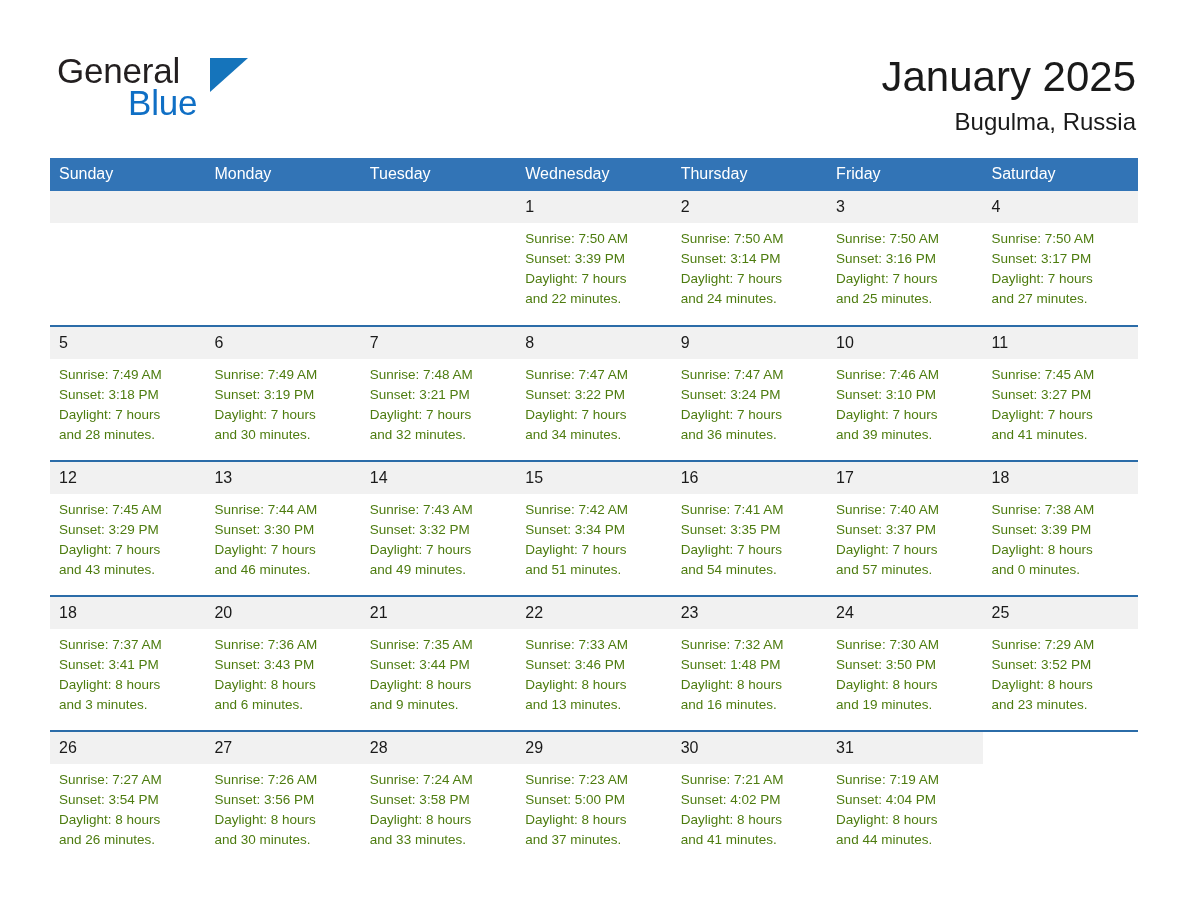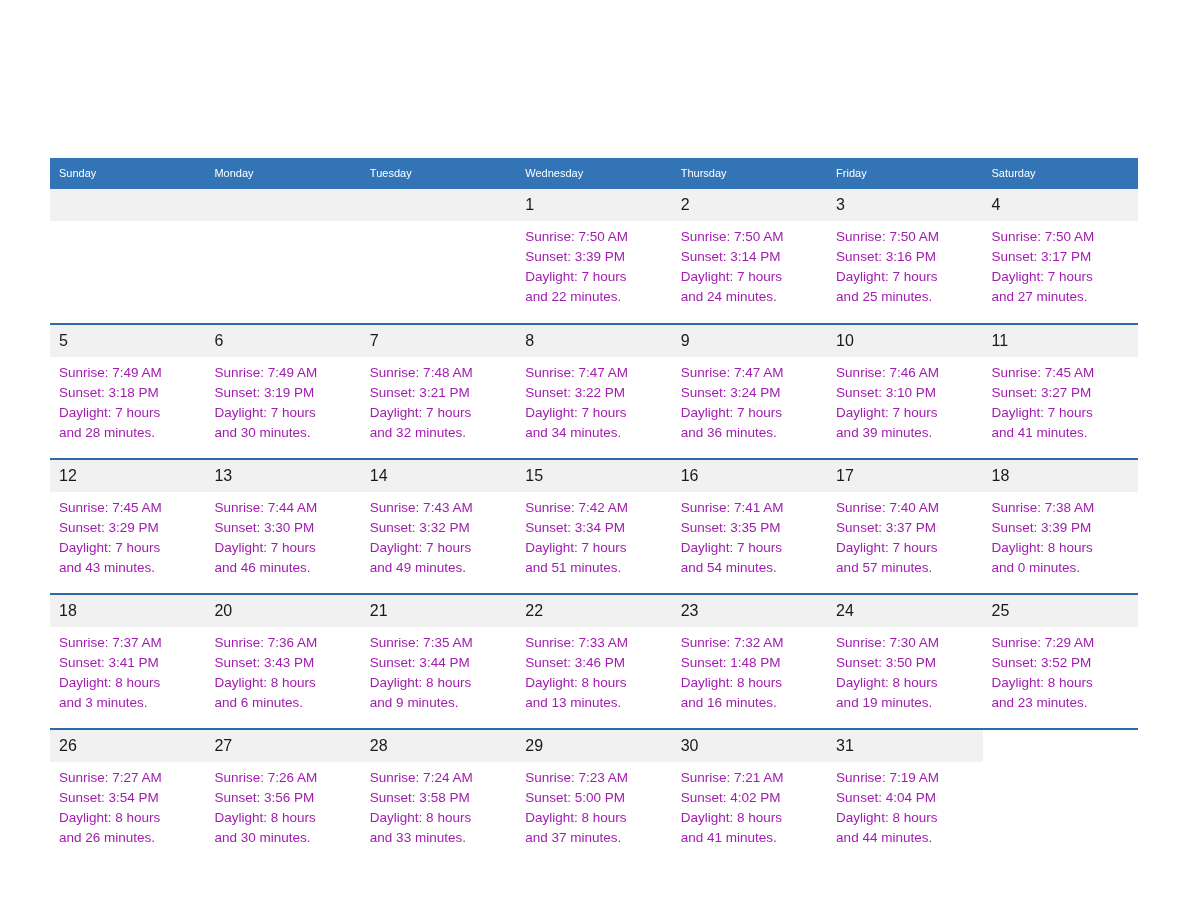--- a/index.html
+++ b/index.html
@@ -94,21 +94,21 @@
     top: 158px;
     width: 1088px;
     border-collapse: collapse;
     table-layout: fixed;
   }
   .calendar col { width: 155.43px; }
 
   thead th {
     background: #3274b6;
     color: #ffffff;
-    font-size: 11px;
+    font-size: 16px;
     font-weight: normal;
     text-align: left;
     padding: 7px 0 8px 9px;
     height: 16px;
     box-sizing: content-box;
     border: 0;
   }
 
   tbody tr { height: 135px; }
   tbody td {
@@ -130,31 +130,45 @@
     padding: 6px 0 7px 9px;
     min-height: 19px;
   }
   .daynum.empty {
     color: transparent;
   }
   .cell-body {
     padding: 6px 8px 0 9px;
     font-size: 13.5px;
     line-height: 20px;
-    color: #a21caf;
+    color: #4d7c0f;
   }
   .cell-body div { white-space: nowrap; }
   .cell-blank .daynum { background: #f1f1f1; }
   .cell-void .daynum { background: transparent; }
 </style>
 </head>
 <body>
 
 <div class="page">
 
+  <div class="header">
+
+    <div class="logo">
+      <span class="logo-row1">General</span>
+      <span class="logo-tri"></span>
+      <span class="logo-row2">Blue</span>
+    </div>
+
+    <div class="title-block">
+      <div class="month-title">January 2025</div>
+      <div class="location-title">Bugulma, Russia</div>
+    </div>
+
+  </div>
 
   <table class="calendar">
     <colgroup>
       <col>
         <col>
         <col>
         <col>
         <col>
         <col>
         <col>

